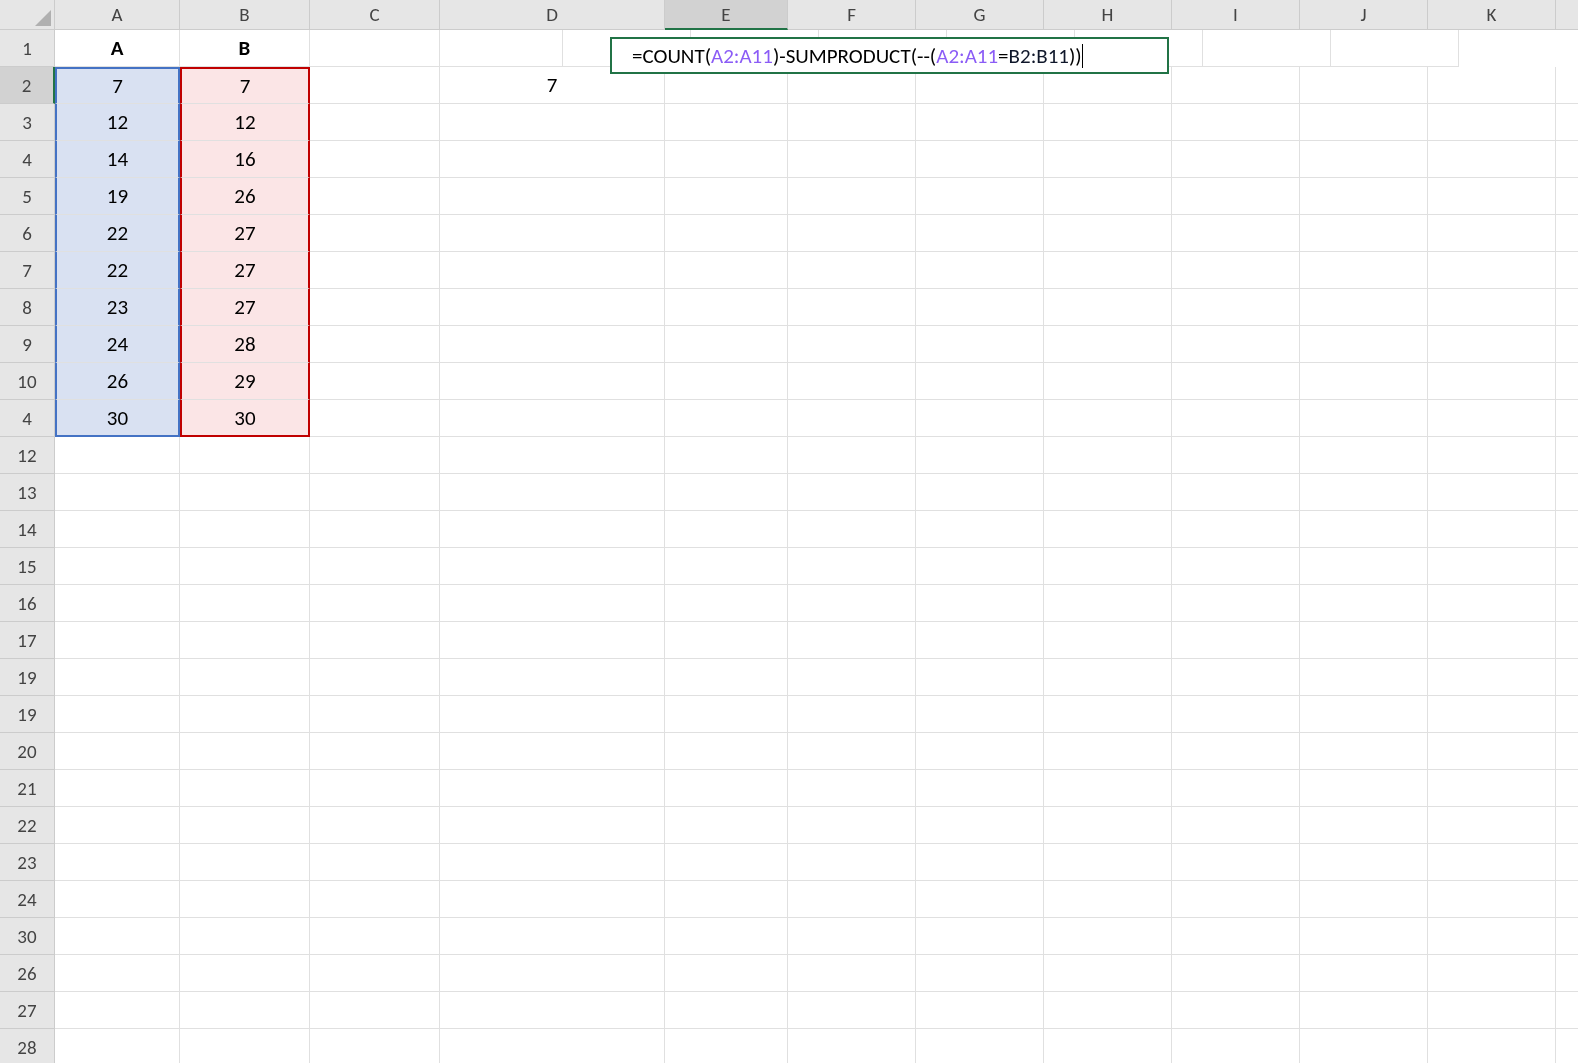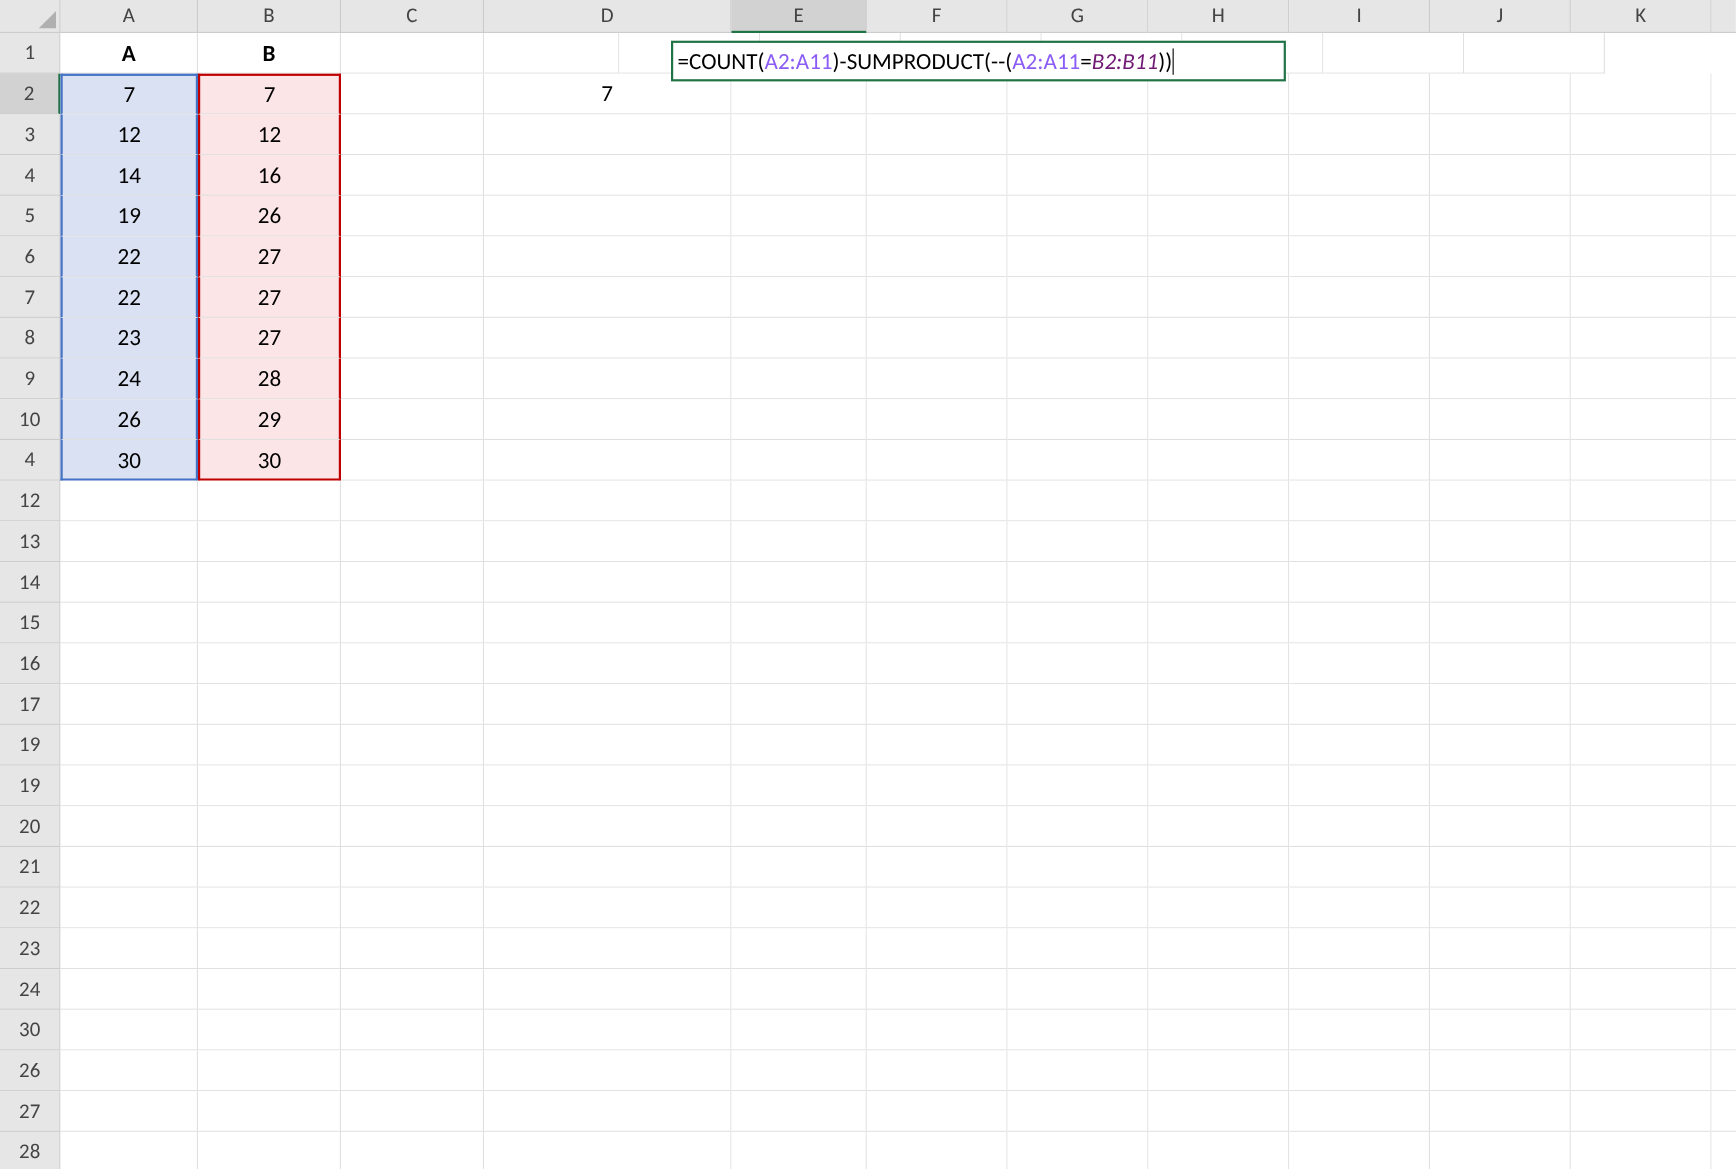--- a/index.html
+++ b/index.html
@@ -60,29 +60,29 @@
   .formula-overlay {
     position:absolute;
     top:37px; 
     left:610px; 
     height:37px;
     min-width:559px;
     background:#fff;
     border:2px solid #217346;
     display:flex;
     align-items:center;
-    padding:0 4px;
+    padding:0 20px;
     font-size:21px;
     white-space:nowrap;
     z-index:10;
     font-family: Calibri, Arial, sans-serif;
   }
   .formula-overlay .t-black { color:#000; }
   .formula-overlay .t-blue  { color:#8b5cf6; }
-  .formula-overlay .t-red   { color:#701a75;font-style:italic; }
+  .formula-overlay .t-red   { color:#0f172a; }
   .formula-overlay .caret { display:inline-block; width:1px; height:24px; background:#000; margin-left:0px; vertical-align:middle;}
 </style>
 </head>
 <body>
 
 <div class="sheet">
 
   <div class="colhdr">
     <div class="corner">
       <svg width="16" height="16">

